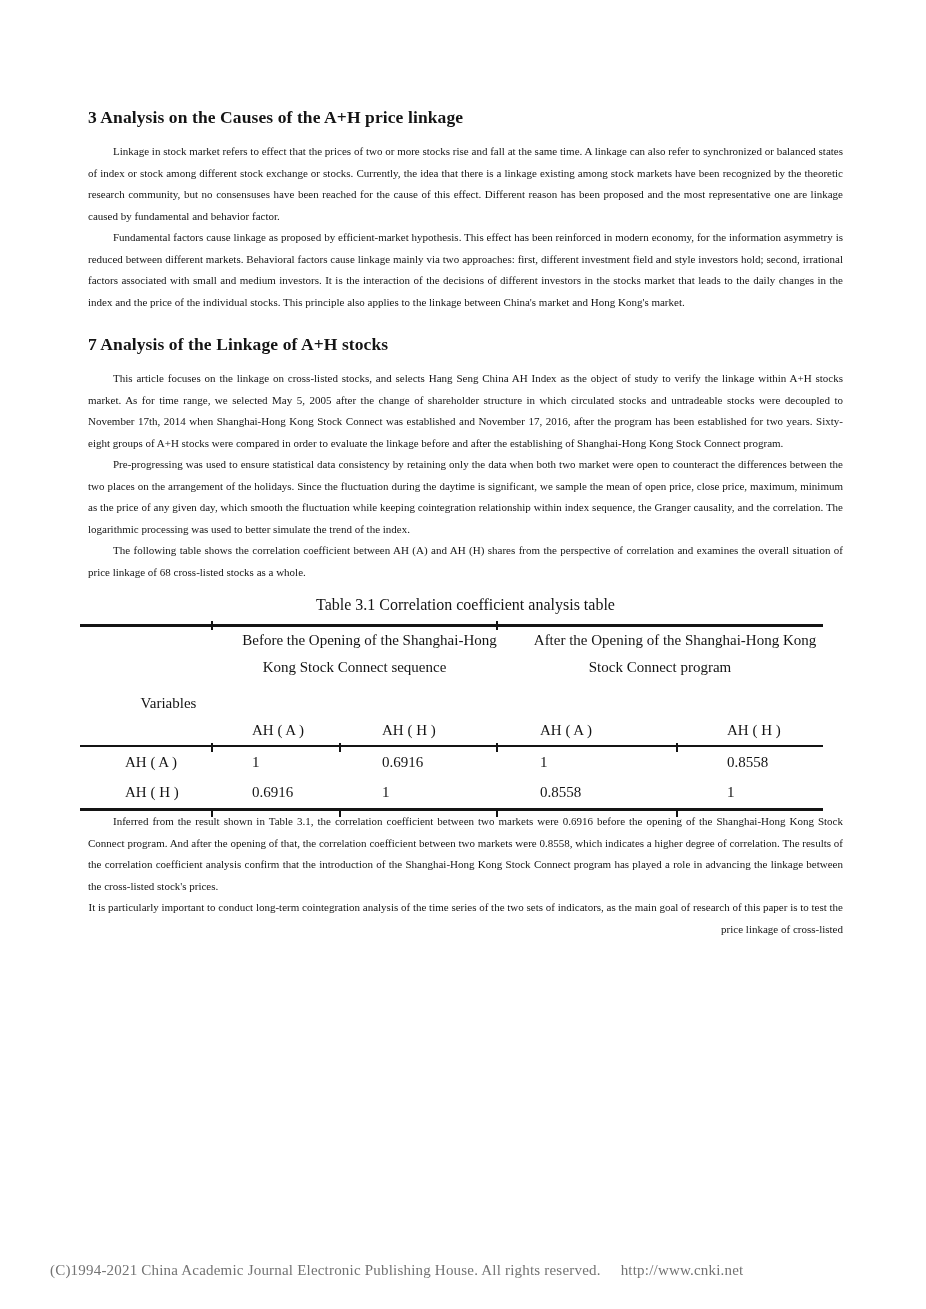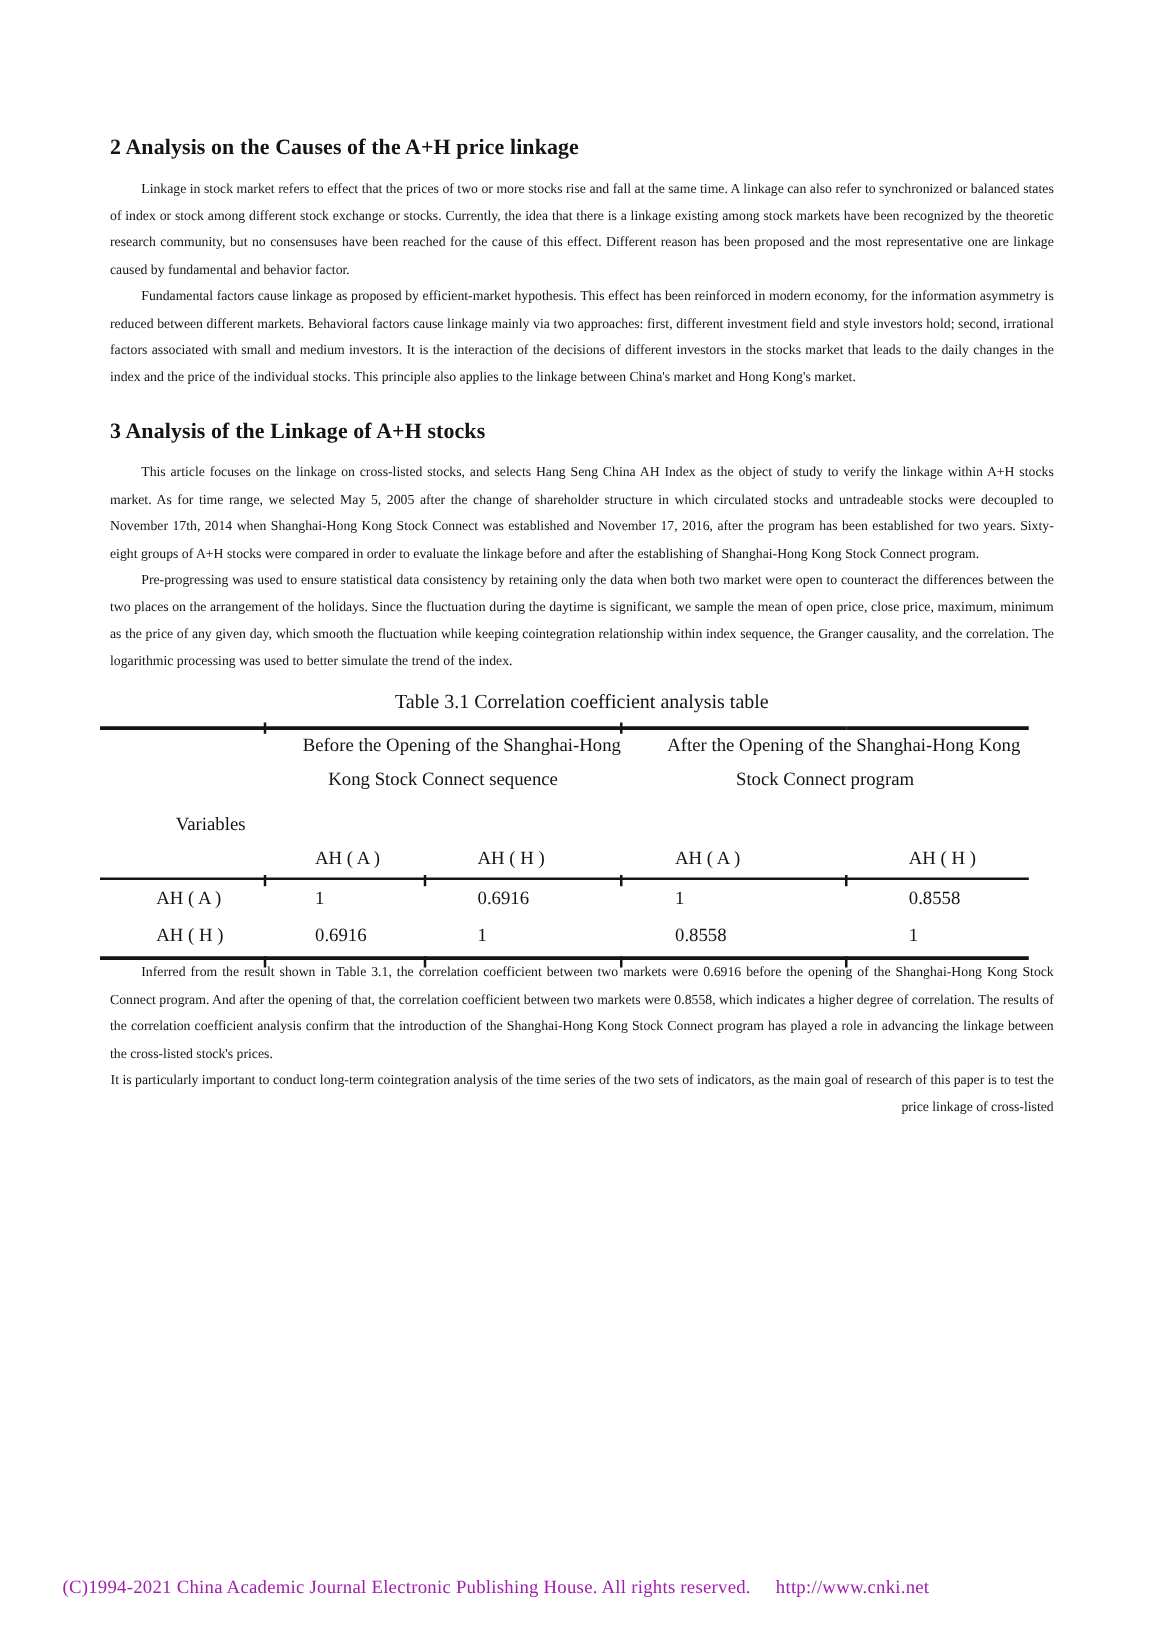--- a/index.html
+++ b/index.html
@@ -44,36 +44,37 @@
   tr.data{height:32px;}
   tr.subheader td:nth-child(2),tr.data td:nth-child(2){padding-left:40px;}
   tr.subheader td:nth-child(3),tr.data td:nth-child(3){padding-left:42px;}
   tr.subheader td:nth-child(4),tr.data td:nth-child(4){padding-left:43px;}
   tr.subheader td:nth-child(5),tr.data td:nth-child(5){padding-left:50px;}
   tr.data td:nth-child(1){padding-left:45px;}
   .tick{position:absolute;width:2px;height:9px;background:#141414;}
   .closing{margin-top:8px;}
   .footer{
     position:absolute;left:50px;top:1262px;white-space:nowrap;
-    font-size:15px;color:#a21caf;letter-spacing:0.2px;
+    font-size:15px;color:#737373;letter-spacing:0.2px;
   }
   .footer .url{margin-left:20px;}
 </style>
 </head>
 <body>
 
 <div class="content">
 
-  <h2 class="sec">2 Analysis on the Causes of the A+H price linkage</h2>
+  <h2 class="sec">3 Analysis on the Causes of the A+H price linkage</h2>
   <p class="body">Linkage in stock market refers to effect that the prices of two or more stocks rise and fall at the same time. A linkage can also refer to synchronized or balanced states of index or stock among different stock exchange or stocks. Currently, the idea that there is a linkage existing among stock markets have been recognized by the theoretic research community, but no consensuses have been reached for the cause of this effect. Different reason has been proposed and the most representative one are linkage caused by fundamental and behavior factor.</p>
   <p class="body">Fundamental factors cause linkage as proposed by efficient-market hypothesis. This effect has been reinforced in modern economy, for the information asymmetry is reduced between different markets. Behavioral factors cause linkage mainly via two approaches: first, different investment field and style investors hold; second, irrational factors associated with small and medium investors. It is the interaction of the decisions of different investors in the stocks market that leads to the daily changes in the index and the price of the individual stocks. This principle also applies to the linkage between China's market and Hong Kong's market.</p>
 
-  <h2 class="sec later">3 Analysis of the Linkage of A+H stocks</h2>
+  <h2 class="sec later">7 Analysis of the Linkage of A+H stocks</h2>
   <p class="body">This article focuses on the linkage on cross-listed stocks, and selects Hang Seng China AH Index as the object of study to verify the linkage within A+H stocks market. As for time range,  we selected May 5, 2005 after the change of shareholder structure in which circulated stocks and untradeable stocks were decoupled to November 17th, 2014 when Shanghai-Hong Kong Stock Connect was established and November 17, 2016, after the program has been established for two years. Sixty-eight groups of A+H stocks were compared in order to evaluate the linkage before and after the establishing of Shanghai-Hong Kong Stock Connect program.</p>
   <p class="body">Pre-progressing was used to ensure statistical data consistency by retaining only the data when both two market were open to counteract the differences between the two places on the arrangement of the holidays. Since the fluctuation during the daytime is significant, we sample the mean of open price, close price, maximum, minimum as the price of any given day, which smooth the fluctuation while keeping cointegration relationship within index sequence, the Granger causality, and the correlation. The logarithmic processing was used to better simulate the trend of the index.</p>
+  <p class="body">The following table shows the correlation coefficient between AH (A) and AH (H) shares from the perspective of correlation and examines the overall situation of price linkage of 68 cross-listed stocks as a whole.</p>
 
   <div class="caption">Table 3.1 Correlation coefficient analysis table</div>
 
   <div class="table-wrap">
     <table class="corr">
       <colgroup>
         <col style="width:132px">
           <col style="width:128px">
           <col style="width:157px">
           <col style="width:180px">

